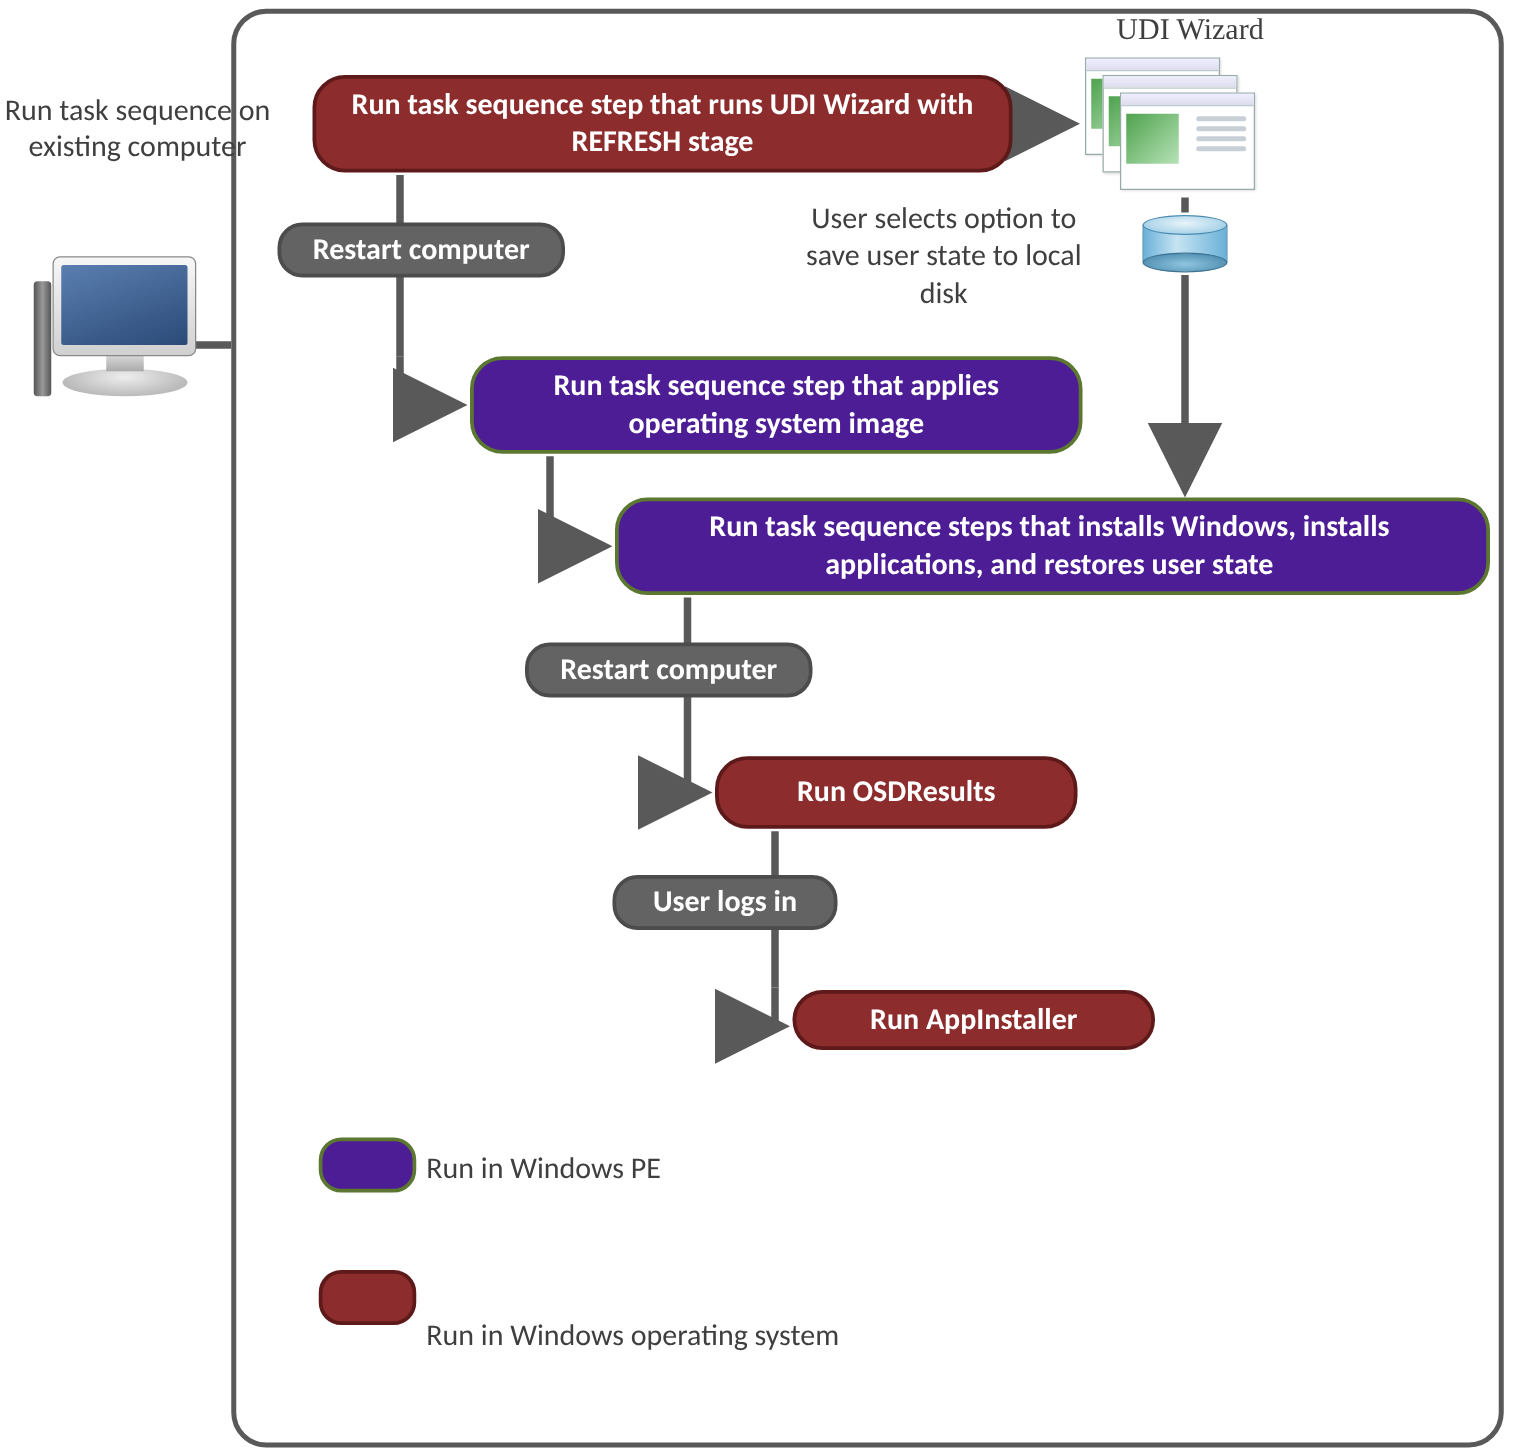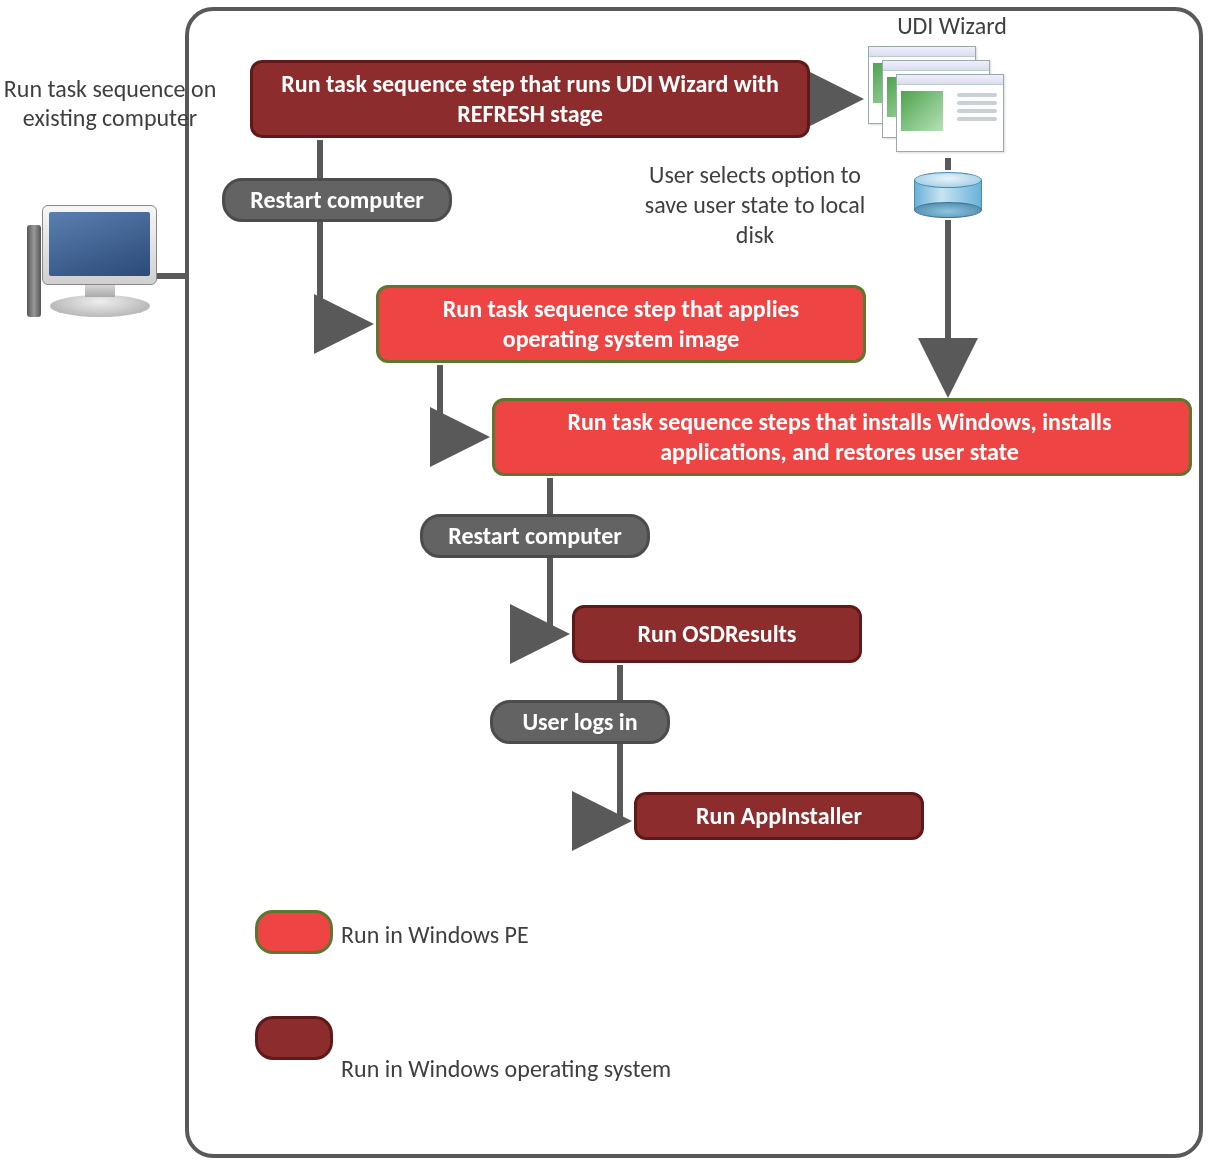--- a/index.html
+++ b/index.html
@@ -74,20 +74,21 @@
     background: linear-gradient(90deg,#555,#999,#555);
     border-radius: 3px;
   }
 
   .udi-label {
     position: absolute;
     left: 882px;
     top: 11px;
     text-align: center;
     width: 140px;
+    font-family: Liberation Serif, serif;
   }
   .wizard-stack {
     position: absolute;
     left: 868px;
     top: 46px;
     width: 140px;
     height: 112px;
   }
   .wizard-win {
     position: absolute;
@@ -156,26 +157,26 @@
   }
 
   .node {
     position: absolute;
     display: flex;
     align-items: center;
     justify-content: center;
     text-align: center;
     font-weight: bold;
     color: #fff;
-    border-radius: 12px;
+    border-radius: 26px;
     padding: 6px 18px;
     line-height: 1.25;
   }
   .red { background: #8c2c2c; border: 3px solid #5e1a1a; }
-  .green { background: #ef4444; border: 3px solid #5c7730; }
+  .green { background: #4c1d95; border: 3px solid #5c7730; }
   .grey { background: #636363; border: 3px solid #4c4c4c; border-radius: 20px; }
 
   .n1 { left: 250px; top: 60px; width: 560px; height: 78px; }
   .g1 { left: 222px; top: 178px; width: 230px; height: 44px; }
   .n2 { left: 376px; top: 285px; width: 490px; height: 78px; }
   .n3 { left: 492px; top: 398px; width: 700px; height: 78px; padding-left: 13px; }
   .g2 { left: 420px; top: 514px; width: 230px; height: 44px; }
   .n4 { left: 572px; top: 605px; width: 290px; height: 58px; }
   .g3 { left: 490px; top: 700px; width: 180px; height: 44px; }
   .n5 { left: 634px; top: 792px; width: 290px; height: 48px; }

